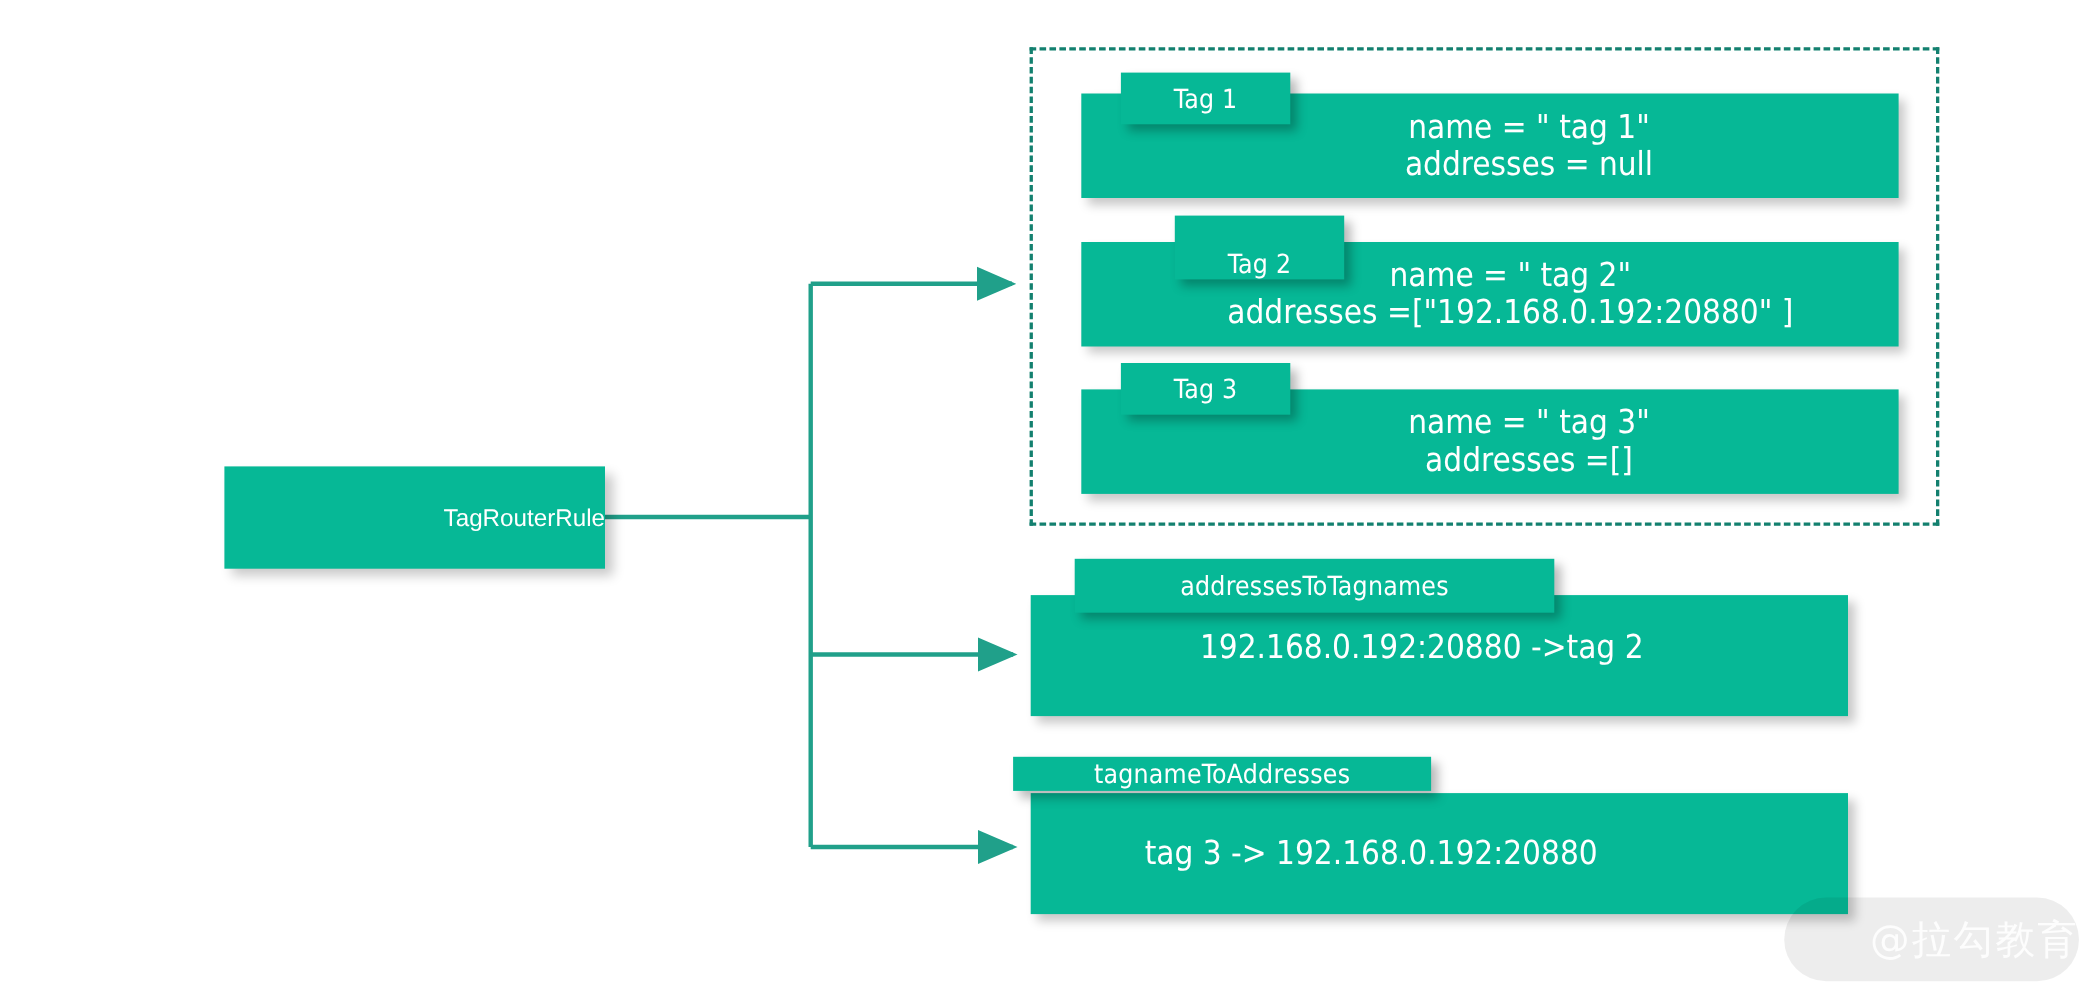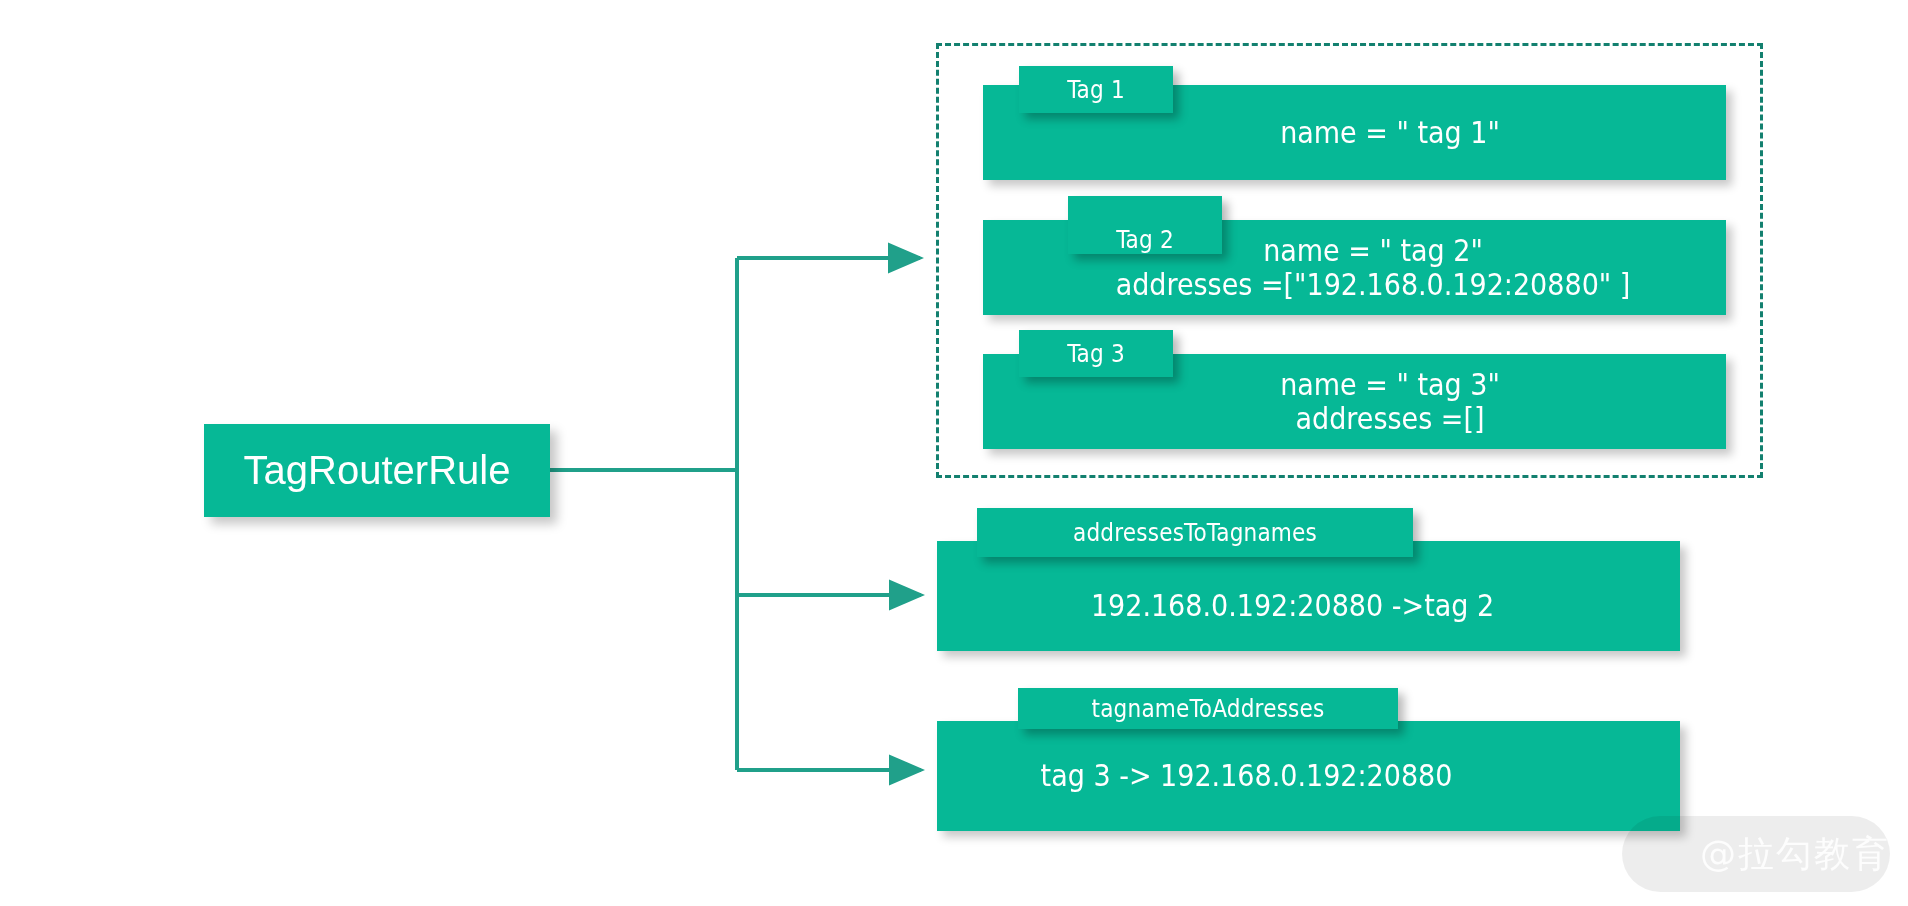--- a/index.html
+++ b/index.html
@@ -81,23 +81,23 @@
   }
   .block-body .line { display: block; }
 
   
   .root-node {
     position: absolute;
     background: #06b896;
     color: #ffffff;
     display: flex;
     align-items: center;
-    justify-content: center;
+    justify-content: flex-end;
     font-family: "Liberation Sans", sans-serif;
-    font-size: 40px;
+    font-size: 22px;
     box-shadow: 7px 7px 10px rgba(0,0,0,0.22);
     box-sizing: border-box;
   }
 
   
   .watermark {
     position: absolute;
     display: flex;
     align-items: center;
     justify-content: flex-end;
@@ -135,20 +135,21 @@
   <div class="root-node" style="left:204px; top:424px; width:346px; height:93px;">
     <span>TagRouterRule</span>
   </div>
 
   <div class="group-frame" style="left:936px; top:43px; width:827px; height:435px;"></div>
 
 
   <div class="block" style="left:983px; top:85px; width:743px; height:95px;"></div>
   <div class="block-body" style="left:1055px; top:85px; width:670px; height:95px;">
     <span class="line">name = " tag 1"</span>
+    <span class="line">addresses = null</span>
   </div>
   <div class="block-tab" style="left:1019px; top:66px; width:154px; height:47px;">
     <span>Tag 1</span>
   </div>
 
   <div class="block" style="left:983px; top:220px; width:743px; height:95px;"></div>
   <div class="block-body" style="left:1020px; top:220px; width:706px; height:95px;">
     <span class="line">name = " tag 2"</span>
     <span class="line">addresses =["192.168.0.192:20880" ]</span>
   </div>
@@ -159,32 +160,32 @@
   <div class="block" style="left:983px; top:354px; width:743px; height:95px;"></div>
   <div class="block-body" style="left:1055px; top:354px; width:670px; height:95px;">
     <span class="line">name = " tag 3"</span>
     <span class="line">addresses =[]</span>
   </div>
   <div class="block-tab" style="left:1019px; top:330px; width:154px; height:47px;align-items:center;">
     <span>Tag 3</span>
   </div>
 
   <div class="block" style="left:937px; top:541px; width:743px; height:110px;"></div>
-  <div class="block-body" style="left:937px; top:551px; width:711px; height:110px;">
+  <div class="block-body" style="left:937px; top:534px; width:711px; height:110px;">
     <span class="line">192.168.0.192:20880 -&gt;tag 2</span>
   </div>
   <div class="block-tab" style="left:977px; top:508px; width:436px; height:49px;">
     <span>addressesToTagnames</span>
   </div>
 
   <div class="block" style="left:937px; top:721px; width:743px; height:110px;"></div>
   <div class="block-body" style="left:894px; top:721px; width:705px; height:110px;">
     <span class="line">tag 3 -&gt; 192.168.0.192:20880</span>
   </div>
-  <div class="block-tab" style="left:1018px; top:688px; width:380px; height:41px;">
+  <div class="block-tab" style="left:921px; top:688px; width:380px; height:31px;">
     <span>tagnameToAddresses</span>
   </div>
 
   <div class="watermark" style="left:1622px; top:816px; width:268px; height:76px;">
     <span>@拉勾教育</span>
   </div>
 
 </div>
 
 </body></html>

